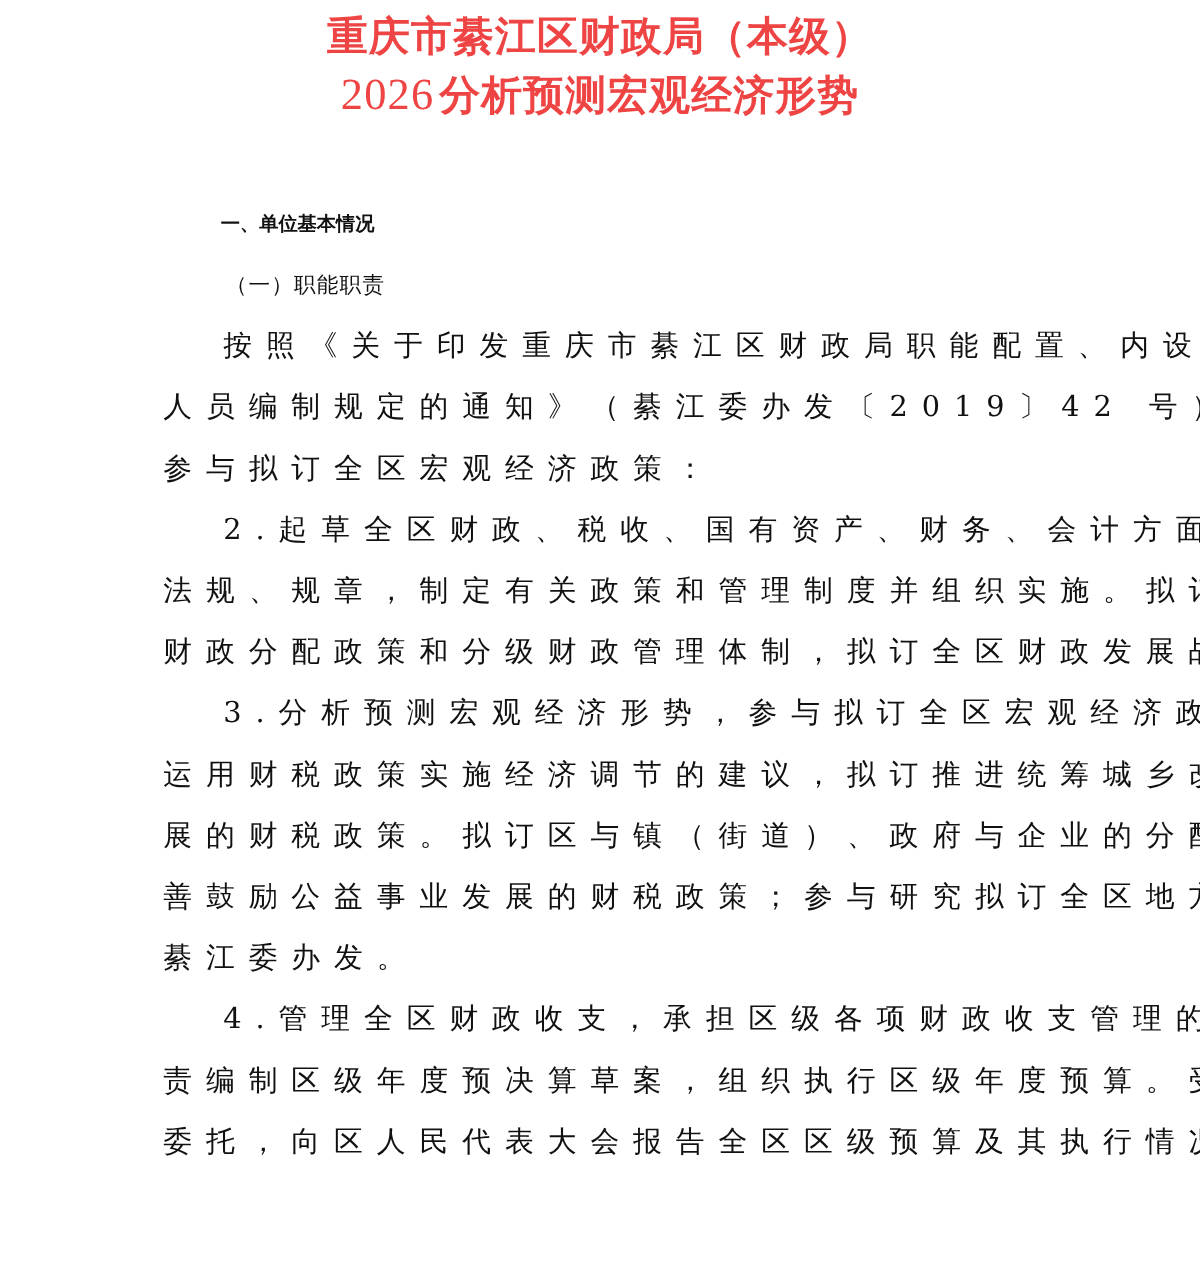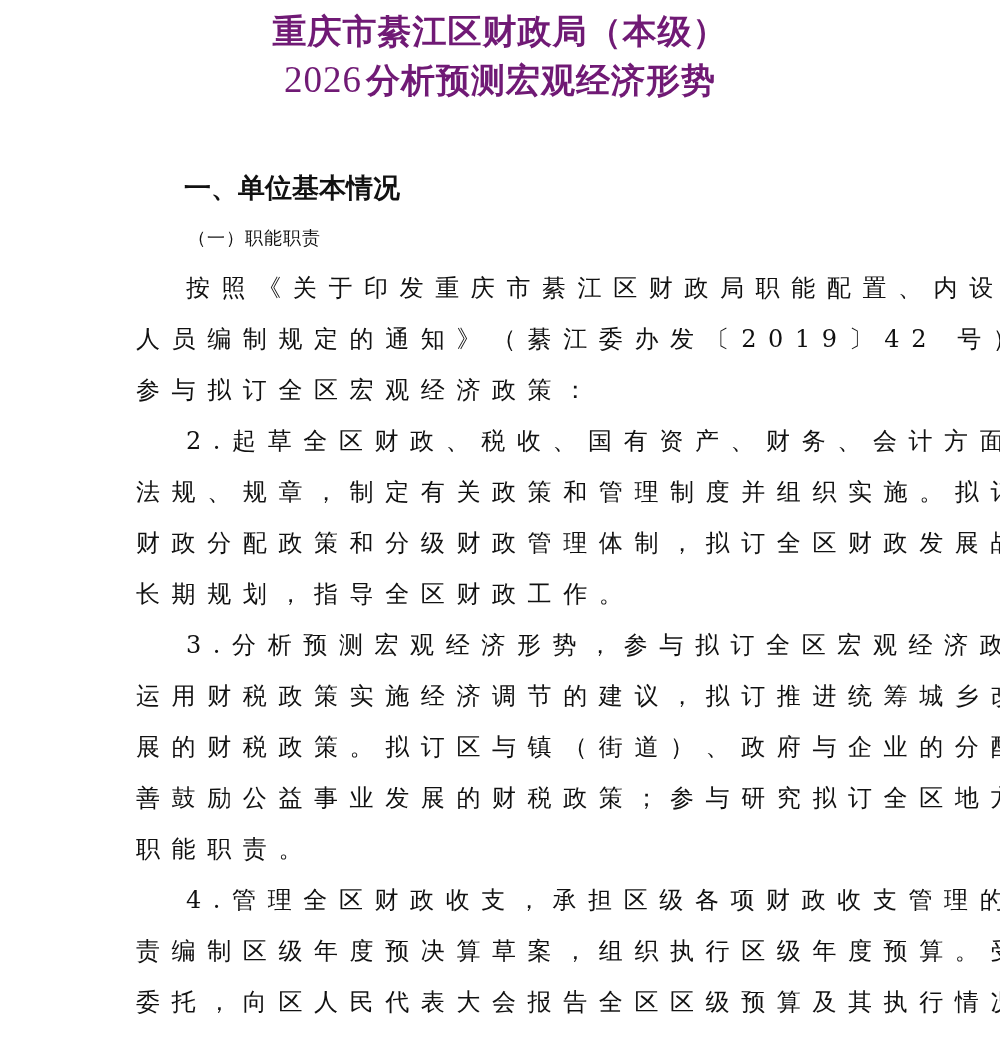--- a/index.html
+++ b/index.html
@@ -17,36 +17,36 @@
     }
     .title {
       position: absolute;
       left: 0;
       width: 1000px;
       text-align: center;
       font-family: "DejaVu Sans", "Liberation Sans", sans-serif;
       font-weight: bold;
       font-size: 34px;
       line-height: 50px;
-      color: #701a75;
+      color: #ef4444;
     }
     .title.l1 { top: 6px; letter-spacing: 1px; }
     .title.l2 { top: 55px; letter-spacing: 1px; }
     .title .num { font-family: Liberation Serif, serif; font-weight: normal; font-size: 37px; margin-right: 4px;}
 
     .page-body {
       position: absolute;
       left: 136px;
       top: 163px;
       width: 744px;
     }
     .h1 {
       font-family: Liberation Serif, serif;
       font-weight: bold;
-      font-size: 27px;
+      font-size: 16px;
       line-height: 50px;
       height: 50px;
       padding-left: 48px;
       letter-spacing: 0px;
     }
     .h2 {
       font-size: 18px;
       line-height: 50px;
       height: 50px;
       padding-left: 52px;
@@ -85,29 +85,28 @@
     <span class="line indent">按照《关于印发重庆市綦江区财政局职能配置、内设机构和</span>
     <span class="line">人员编制规定的通知》（綦江委办发〔2019〕42 号）文件，重庆市</span>
     <span class="line last">参与拟订全区宏观经济政策：</span>
   </div>
 
 
   <div class="para">
     <span class="line indent">2.起草全区财政、税收、国有资产、财务、会计方面的地方性</span>
     <span class="line">法规、规章，制定有关政策和管理制度并组织实施。拟订和执行</span>
     <span class="line">财政分配政策和分级财政管理体制，拟订全区财政发展战略和中</span>
-    <span class="line last">长期规划，指导全区财政工作。</span>
   </div>
 
   <div class="para">
     <span class="line indent">3.分析预测宏观经济形势，参与拟订全区宏观经济政策，提出</span>
     <span class="line">运用财税政策实施经济调节的建议，拟订推进统筹城乡改革和发</span>
     <span class="line">展的财税政策。拟订区与镇（街道）、政府与企业的分配政策，完</span>
     <span class="line">善鼓励公益事业发展的财税政策；参与研究拟订全区地方金融和</span>
-    <span class="line last">职能职责。</span>
+    <span class="line last">綦江委办发。</span>
   </div>
 
   <div class="para">
     <span class="line indent">4.管理全区财政收支，承担区级各项财政收支管理的职责。负</span>
     <span class="line">责编制区级年度预决算草案，组织执行区级年度预算。受区政府</span>
     <span class="line">委托，向区人民代表大会报告全区区级预算及其执行情况，向区</span>
   </div>
 </div>
 
 </body></html>

